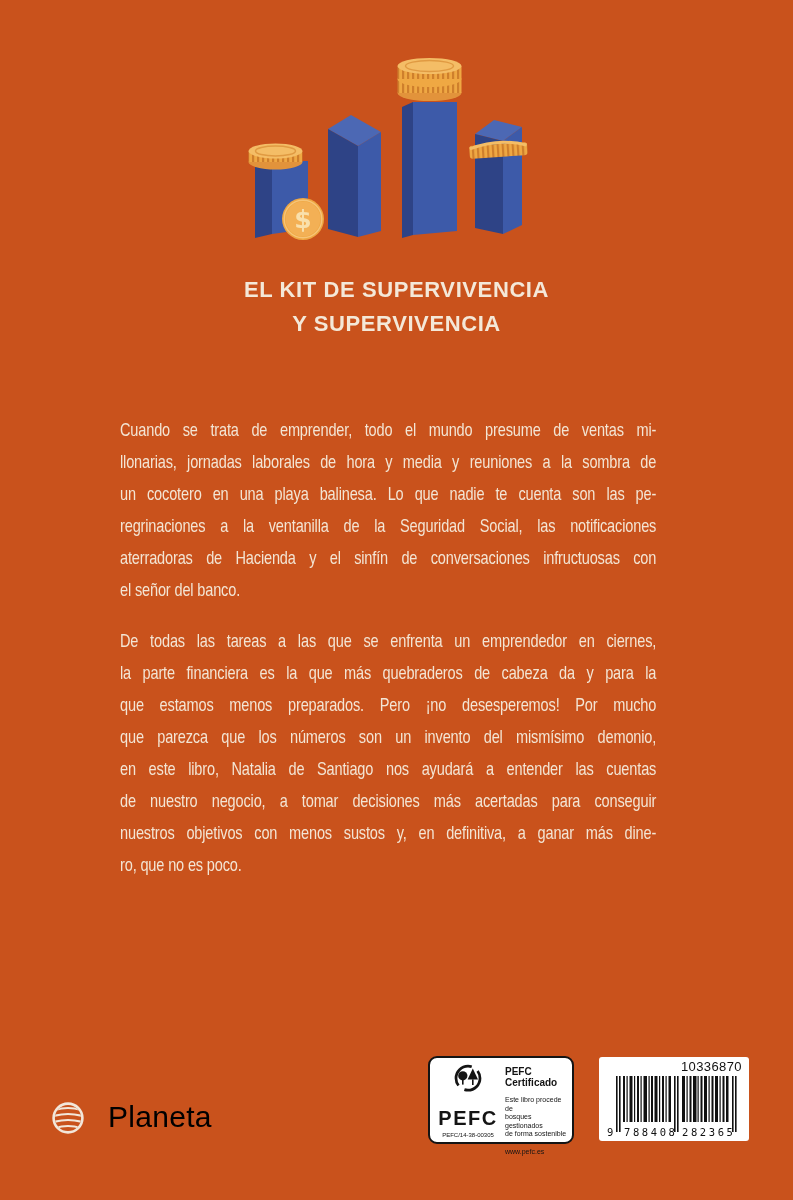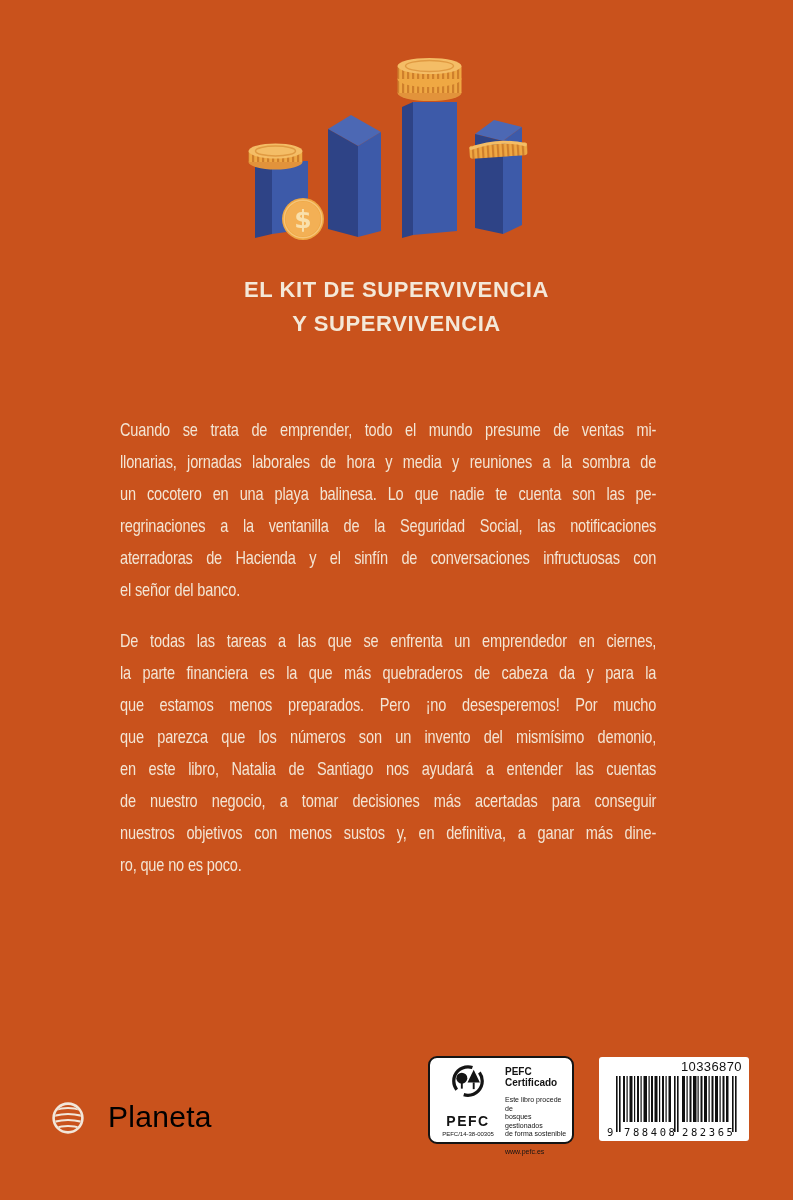--- a/index.html
+++ b/index.html
@@ -30,21 +30,21 @@
     display:flex; gap:22px; color:#000000;
   }
   .planeta-word { font-size:30px; font-weight:400; letter-spacing:0.3px; }
 
   .pefc-card {
     position:absolute; left:428px; top:1056px; width:146px; height:88px;
     background:#ffffff; border:2.5px solid #141414; border-radius:9px;
     box-sizing:border-box; display:flex; padding:5px 5px 4px 6px; color:#141414;
   }
   .pefc-left { width:64px; display:flex; flex-direction:column; align-items:center; }
-  .pefc-word { font-weight:700; font-size:14px; letter-spacing:1.5px; margin-top:12px; }
+  .pefc-word { font-weight:700; font-size:20px; letter-spacing:1.5px; margin-top:12px; }
   .pefc-code { font-size:6px; margin-top:2px; white-space:nowrap; }
   .pefc-right { flex:1; padding-left:5px; padding-top:3px; }
   .pefc-title { font-size:10px; font-weight:700; margin-bottom:8px; }
   .pefc-desc { font-size:7px; line-height:8.6px; }
   .pefc-url { font-size:7px; margin-top:9px; }
 
   .barcode-box {
     position:absolute; left:599px; top:1057px; width:150px; height:84px;
     background:#ffffff; border-radius:3px; box-sizing:border-box;
     padding:2px 7px 0 7px; color:#111;

